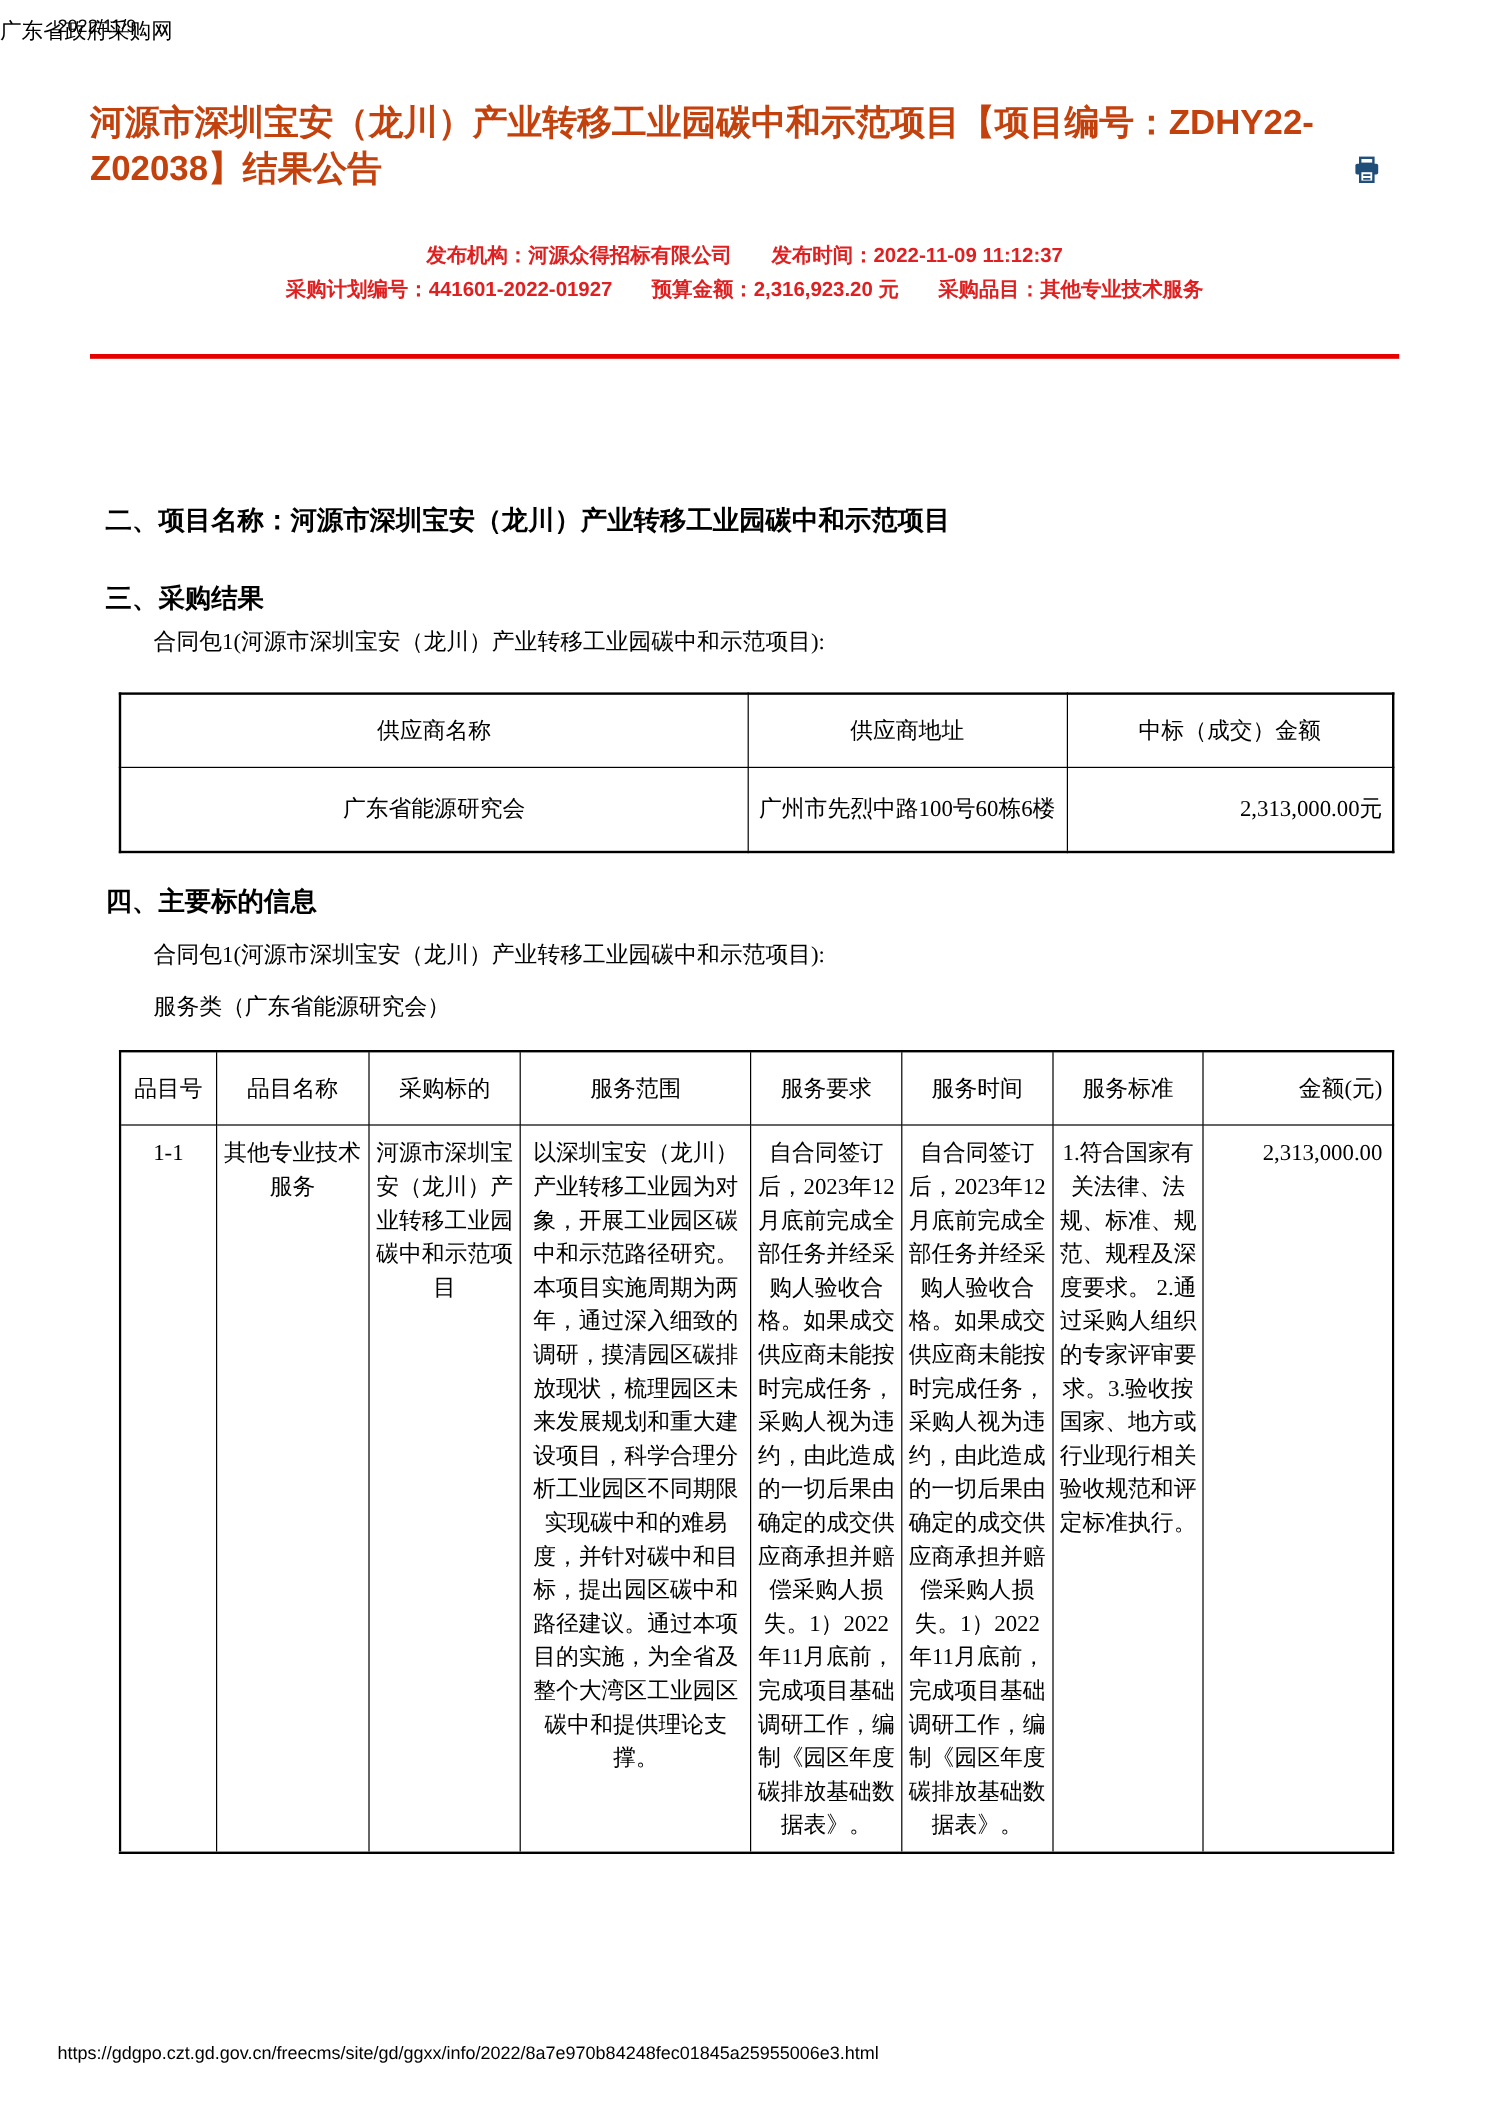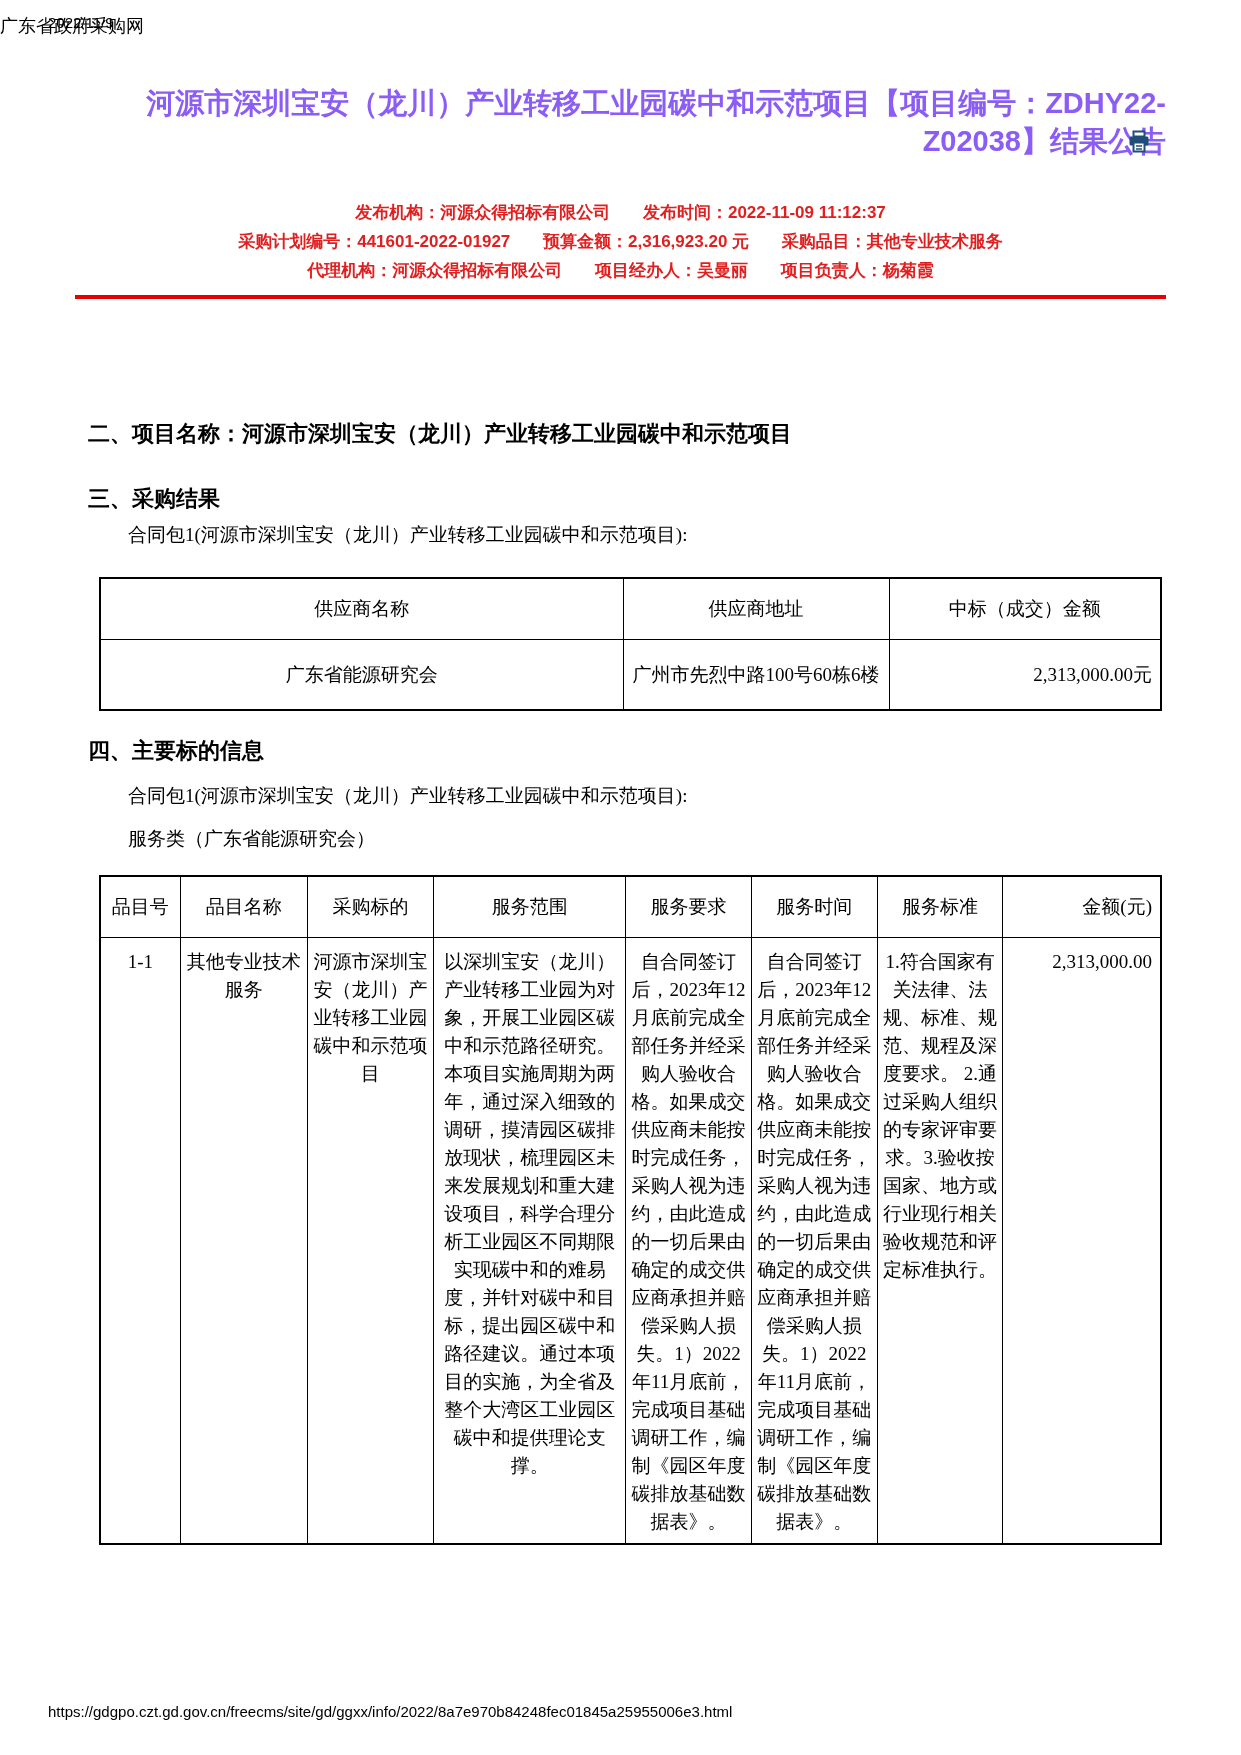--- a/index.html
+++ b/index.html
@@ -14,21 +14,21 @@
   }
   .sans{font-family:"Liberation Sans","DejaVu Sans",sans-serif;text-align:right;}
 
   
   .hdr-date{position:absolute;left:48px;top:14px;font-size:15px;}
   .hdr-site{position:absolute;left:0;right:0;top:14px;text-align:left;font-size:18px;}
 
   
   .doc-title{
     position:absolute;left:75px;top:84px;width:1091px;
-    text-align:right;color:#8b5cf6;font-weight:bold;
+    text-align:left;color:#c2410c;font-weight:bold;
     font-size:29px;line-height:38px;
   }
   .print-btn{
     position:absolute;left:1126px;top:130px;width:26px;height:26px;
     border:none;background:transparent;padding:0;cursor:pointer;
   }
 
   
   .meta{
     position:absolute;left:75px;top:198px;width:1091px;
@@ -94,25 +94,20 @@
 
   <div class="meta sans">
     <div>
       <span class="seg">发布机构：河源众得招标有限公司</span>
       <span class="seg">发布时间：2022-11-09 11:12:37</span>
     </div>
     <div>
       <span class="seg">采购计划编号：441601-2022-01927</span>
       <span class="seg">预算金额：2,316,923.20 元</span>
       <span class="seg">采购品目：其他专业技术服务</span>
-    </div>
-    <div>
-      <span class="seg">代理机构：河源众得招标有限公司</span>
-      <span class="seg">项目经办人：吴曼丽</span>
-      <span class="seg">项目负责人：杨菊霞</span>
     </div>
   </div>
 
   <div class="red-rule"></div>
 
   <div class="sec sec2">二、项目名称：河源市深圳宝安（龙川）产业转移工业园碳中和示范项目</div>
   <div class="sec sec3">三、采购结果</div>
 
   <div class="para contract1">合同包1(河源市深圳宝安（龙川）产业转移工业园碳中和示范项目):</div>
 

